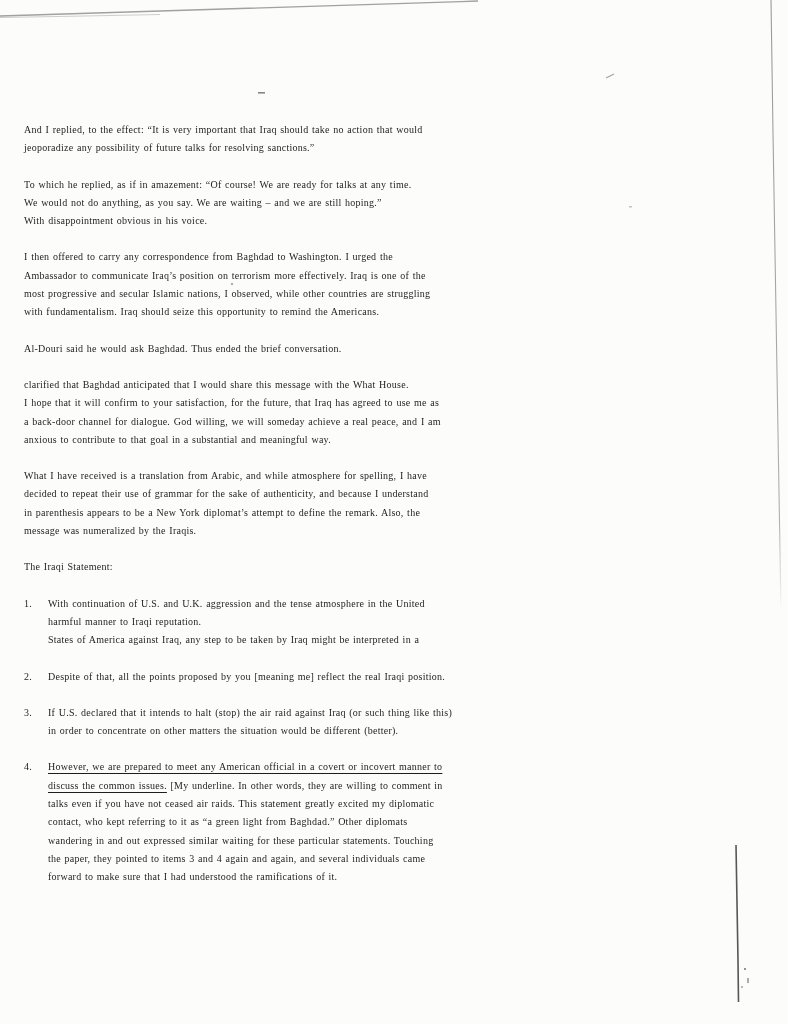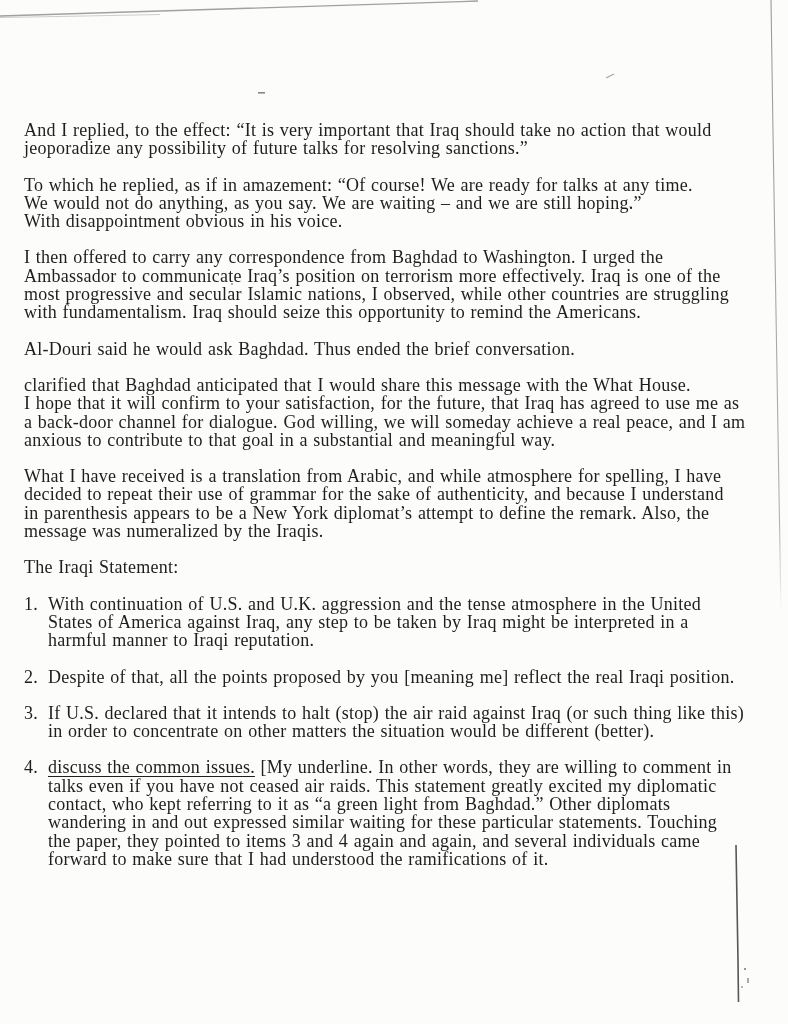--- a/index.html
+++ b/index.html
@@ -8,21 +8,21 @@
     width:788px;height:1024px;
     background:#fcfcfb;
     overflow:hidden;
     font-family:"Liberation Serif","DejaVu Serif",serif;
     color:#1e1e1e;
   }
   .content{
     position:absolute;
     left:24px;top:121px;
     width:710px;
-    font-size:18px;
+    font-size:10px;
     line-height:18.3px;
     letter-spacing:0.25px;
     word-spacing:0.8px;
   }
   .para{margin:0 0 18px 0;}
   .ln{white-space:nowrap;height:18.3px;}
   .heading{margin:8px 0 18px 0;}
   .list-item{position:relative;padding-left:24px;margin:0 0 18px 0;}
   .list-item .num{position:absolute;left:0;top:0;}
   .ul{text-decoration:underline;text-underline-offset:2.5px;text-decoration-thickness:1px;}
@@ -94,38 +94,41 @@
       <div class="ln">decided to repeat their use of grammar for the sake of authenticity, and because I understand</div>
       <div class="ln">in parenthesis appears to be a New York diplomat’s attempt to define the remark. Also, the</div>
       <div class="ln">message was numeralized by the Iraqis.</div>
     </div>
 
     <div class="heading ln">The Iraqi Statement:</div>
 
     <div class="list-item">
       <span class="num">1.</span>
       <div class="ln">With continuation of U.S. and U.K. aggression and the tense atmosphere in the United</div>
+      <div class="ln">harmful manner to Iraqi reputation.</div>
       <div class="ln">States of America against Iraq, any step to be taken by Iraq might be interpreted in a</div>
-      <div class="ln">harmful manner to Iraqi reputation.</div>
     </div>
 
     <div class="list-item">
       <span class="num">2.</span>
       <div class="ln">Despite of that, all the points proposed by you [meaning me] reflect the real Iraqi position.</div>
     </div>
 
     <div class="list-item">
       <span class="num">3.</span>
       <div class="ln">If U.S. declared that it intends to halt (stop) the air raid against Iraq (or such thing like this)</div>
       <div class="ln">in order to concentrate on other matters the situation would be different (better).</div>
     </div>
 
     <div class="list-item">
       <span class="num">4.</span>
       <div class="ln">
+        <span class="ul">However, we are prepared to meet any American official in a covert or incovert manner to</span>
+      </div>
+      <div class="ln">
         <span class="ul">discuss the common issues.</span><span> [My underline. In other words, they are willing to comment in</span>
       </div>
       <div class="ln">talks even if you have not ceased air raids. This statement greatly excited my diplomatic</div>
       <div class="ln">contact, who kept referring to it as “a green light from Baghdad.” Other diplomats</div>
       <div class="ln">wandering in and out expressed similar waiting for these particular statements. Touching</div>
       <div class="ln">the paper, they pointed to items 3 and 4 again and again, and several individuals came</div>
       <div class="ln">forward to make sure that I had understood the ramifications of it.</div>
     </div>
 
   </div>

